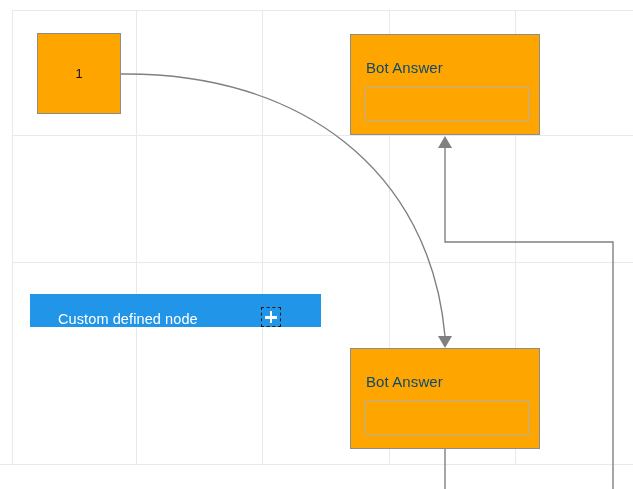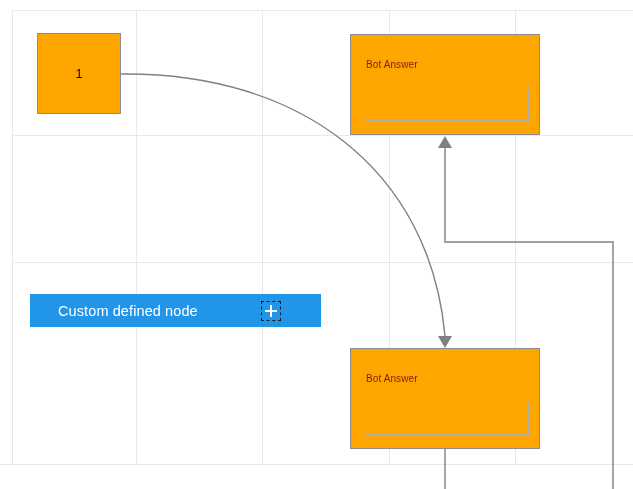--- a/index.html
+++ b/index.html
@@ -23,22 +23,22 @@
     box-sizing:border-box;
     background:#ffa500;
     border:1px solid #8c8c8c;
   }
   .node-simple{
     display:flex;align-items:center;justify-content:center;
     color:#111111;font-size:13px;
   }
   .node-title{
     position:absolute;
-    color:#7f1d1d;
-    font-size:10px;
+    color:#0c4a6e;
+    font-size:15px;
     letter-spacing:.1px;
   }
   .node-slot{
     position:absolute;
     box-sizing:border-box;
     border:1px solid #b0b0b0;
     background:transparent;
   }
 
   
@@ -49,21 +49,21 @@
   #node-bot-top .node-slot{left:14px;top:52px;width:164px;height:34px;}
   
   #node-bot-bottom{left:350px;top:348px;width:190px;height:101px;}
   #node-bot-bottom .node-title{left:15px;top:24px;}
   #node-bot-bottom .node-slot{left:14px;top:52px;width:164px;height:34px;}
 
   
   #custom-node-bar{
     position:absolute;left:30px;top:294px;width:291px;height:33px;
     background:#2196e8;
-    display:flex;align-items:center;
+    display:flex;align-items:flex-end;
     box-sizing:border-box;
     padding:0 16px 0 28px;
   }
   #custom-node-bar .bar-label{
     color:#ffffff;font-size:14.5px;letter-spacing:.1px;flex:1 1 auto;
   }
   .plus-icon{
     width:20px;height:20px;
     box-sizing:border-box;
     border:1px dashed #1b1b1b;

